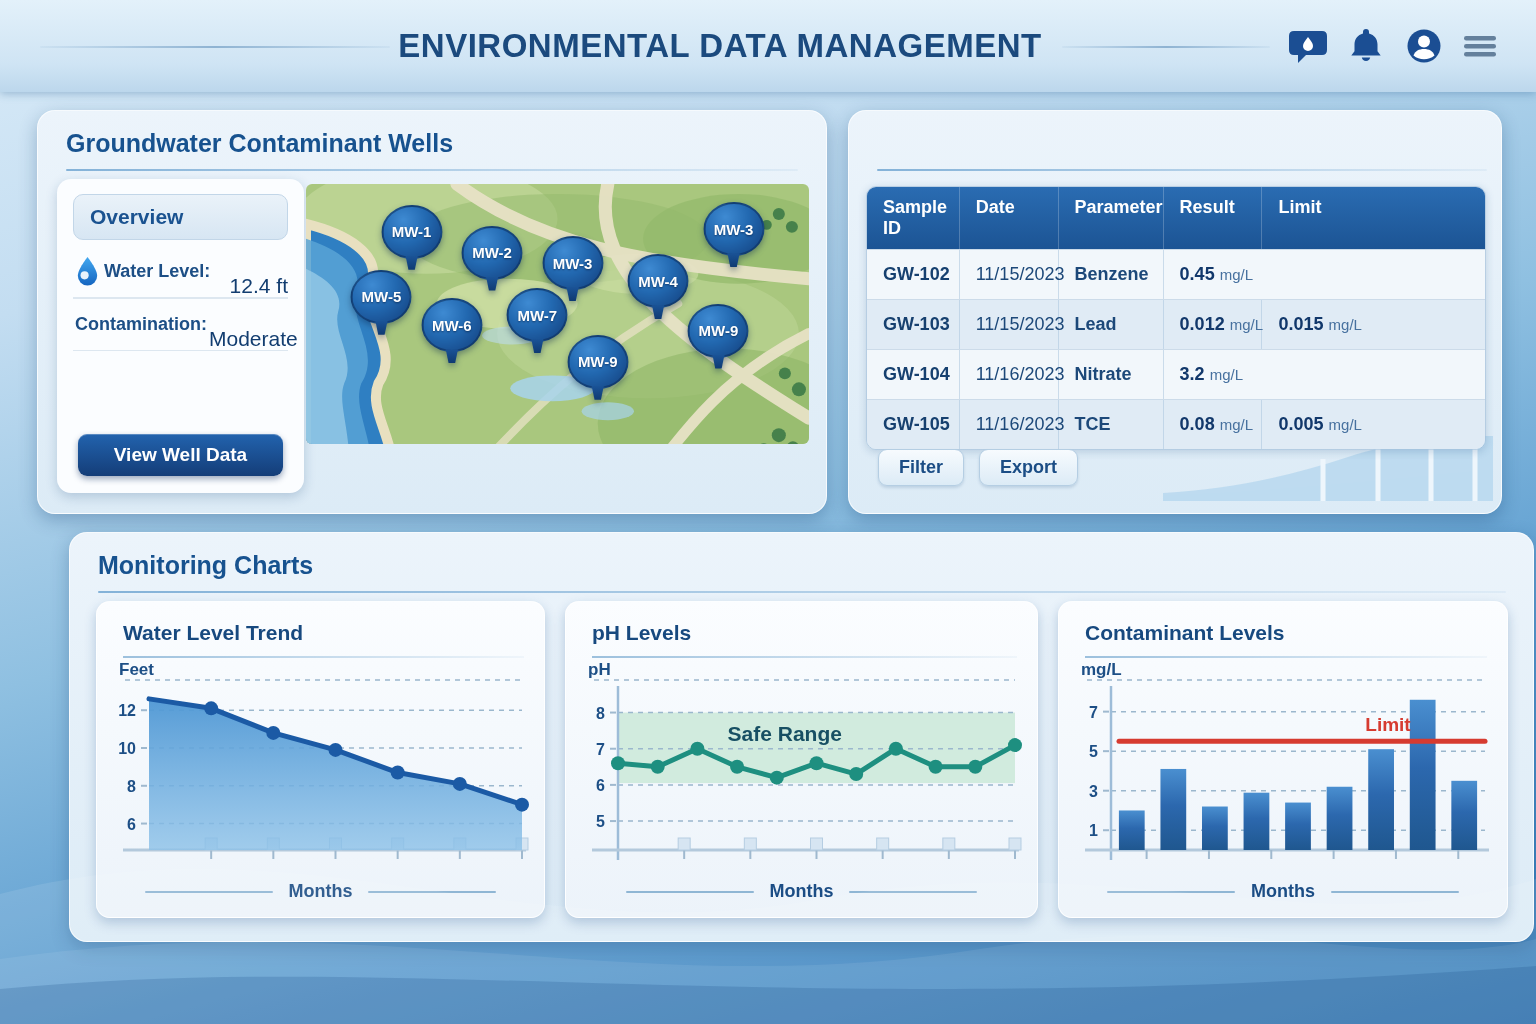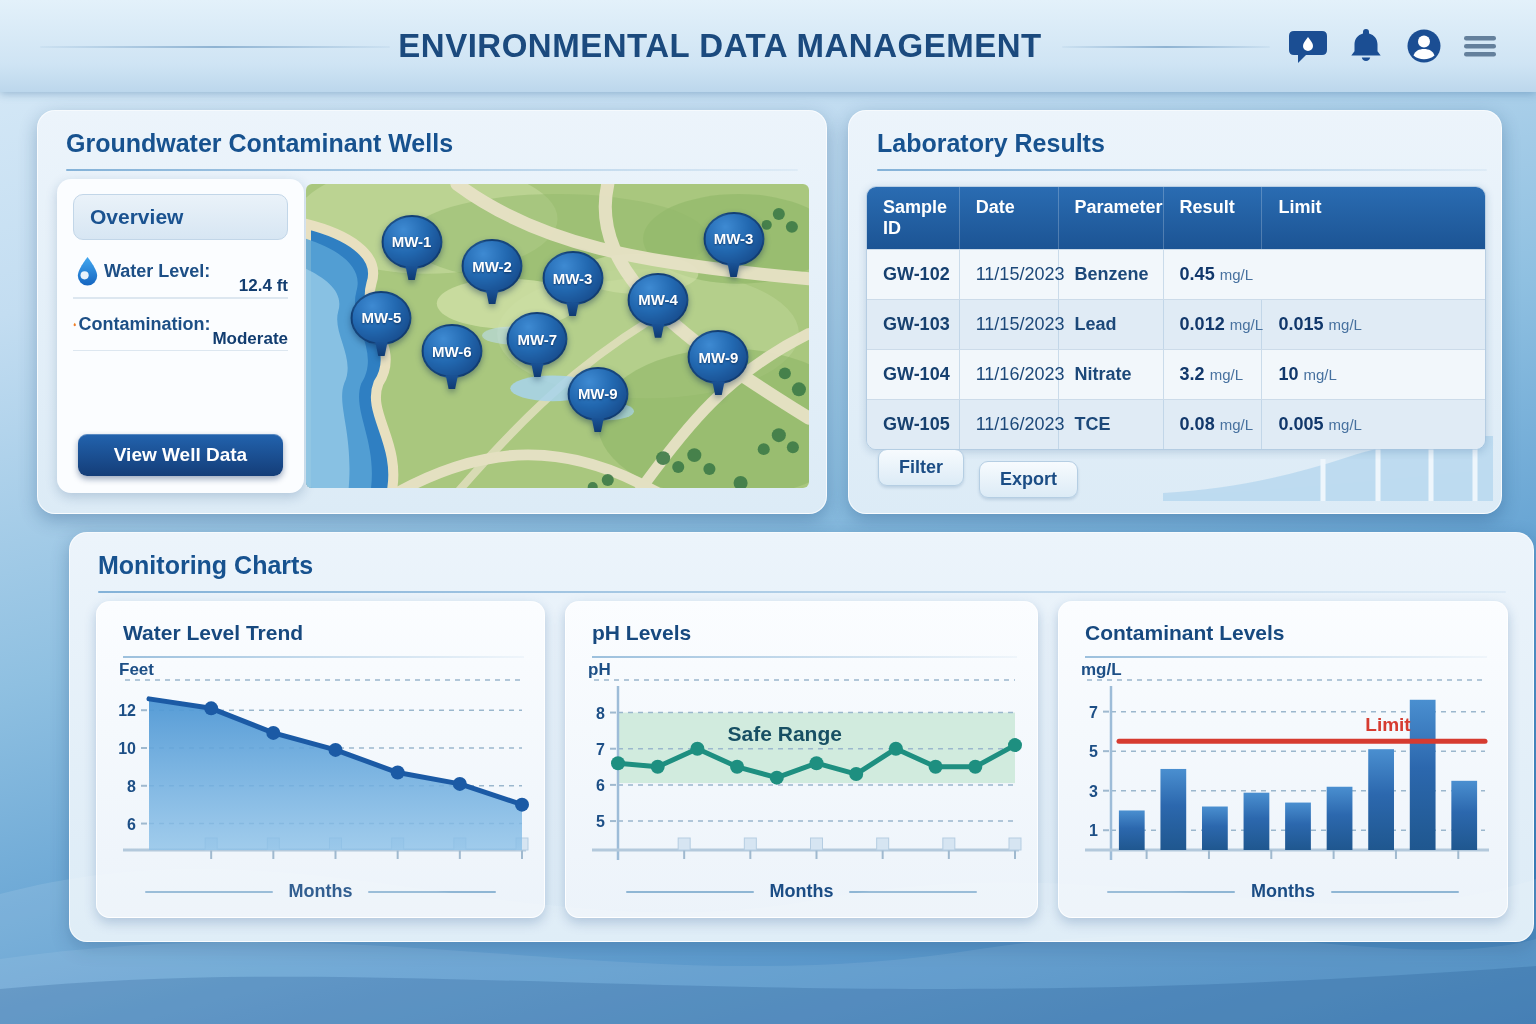--- a/index.html
+++ b/index.html
@@ -32,29 +32,29 @@
   .charts-panel{left:37px;top:532px;width:1463px;height:408px;margin-left:32px;}
 
   
   .overview-card{position:absolute;left:19px;top:68px;width:247px;height:314px;background:#fbfdff;
     border-radius:14px;box-shadow:0 4px 12px rgba(22,70,120,.22);}
   .overview-chip{margin:15px 16px 6px 16px;height:44px;background:linear-gradient(180deg,#eaf2f9,#d7e6f3);
     border:1.5px solid #c2d6e8;border-radius:10px;display:flex;align-items:center;padding-left:16px;
     font-size:21px;font-weight:700;color:#1a5290;}
   .stat{display:flex;align-items:center;gap:2px;padding:0 16px;height:51px;}
   .stat .lab{font-size:18px;font-weight:700;color:#1d4f86;white-space:nowrap;}
-  .stat .val{font-size:17px;font-weight:700;color:#123d70;margin-left:auto;white-space:nowrap;margin-top:28px;}
+  .stat .val{font-size:21px;font-weight:400;color:#123d70;margin-left:auto;white-space:nowrap;margin-top:28px;}
   .stat-sep{height:1px;background:#dde7f0;margin:0 16px;}
   .well-btn{position:absolute;left:21px;bottom:17px;width:205px;height:42px;cursor:pointer;
     background:linear-gradient(180deg,#2263ae,#143d78);border:none;border-radius:9px;color:#fff;
     font-family:"Liberation Sans",sans-serif;font-weight:700;font-size:19px;
     box-shadow:0 3px 6px rgba(10,40,90,.4),inset 0 1px 0 rgba(255,255,255,.25);}
 
   
-  .map{position:absolute;left:268px;top:73px;width:503px;height:304px;border-radius:6px;overflow:hidden;
+  .map{position:absolute;left:268px;top:73px;width:503px;height:260px;border-radius:6px;overflow:hidden;
     box-shadow:inset 0 0 0 1px rgba(255,255,255,.35);}
   .map svg{position:absolute;left:0;top:0;}
   .pin{position:absolute;transform:translate(-50%,-60%);display:flex;flex-direction:column;align-items:center;
     cursor:pointer;filter:drop-shadow(0 3px 3px rgba(8,35,75,.4));}
   .pin-head{width:57px;height:50px;border-radius:50%;display:flex;align-items:center;justify-content:center;
     background:radial-gradient(circle at 35% 26%,#3e8ad2 0%,#2268b0 45%,#123f7c 100%);
     border:2px solid rgba(13,45,90,.55);}
   .pin-head span{color:#fff;font-weight:700;font-size:15px;text-shadow:0 1px 2px rgba(0,20,50,.55);}
   .pin-stem{width:16px;height:14px;margin-top:-3px;background:linear-gradient(180deg,#1a5397,#0f3a72);
     clip-path:polygon(12% 0,88% 0,70% 100%,30% 100%);}
@@ -72,21 +72,21 @@
   .td{padding:14px 0 14px 16px;font-size:18px;color:#1c4879;border-right:1px solid rgba(170,196,220,.55);white-space:nowrap;}
   .td:last-child{border-right:none;}
   .td.id{font-weight:700;color:#16406f;}
   .td.param{font-weight:600;}
   .td .val{font-weight:700;color:#12386b;}
   .td .unit{font-size:15px;color:#47719f;}
   .btn-light{position:absolute;cursor:pointer;background:linear-gradient(180deg,#f7fbfe,#dcebf6);
     border:1.5px solid #b5cee3;border-radius:9px;color:#1b4d85;font-weight:700;font-size:18px;
     font-family:"Liberation Sans",sans-serif;padding:7px 20px;box-shadow:0 2px 3px rgba(45,90,140,.18);}
   .filter-btn{left:29px;top:338px;}
-  .export-btn{left:130px;top:350px;}
+  .export-btn{left:130px;top:338px;}
   .lab-decor{position:absolute;right:8px;bottom:12px;}
 
   
   .chart-card{position:absolute;top:68px;height:315px;border-radius:14px;
     background:linear-gradient(180deg,#fbfdff 0%,#ecf3fa 100%);
     border:1px solid rgba(255,255,255,.85);box-shadow:0 5px 12px rgba(25,75,135,.26);}
   .card-water{left:26px;width:447px;}
   .card-ph{left:495px;width:471px;}
   .card-cont{left:988px;width:448px;}
   .ct{margin:0;position:absolute;left:26px;top:19px;font-size:21px;font-weight:700;color:#17497f;}
@@ -291,21 +291,20 @@
             <div class="pin-head">
               <span>MW-9</span>
             </div>
             <div class="pin-stem"></div>
           </div>
         </div>
     </div>
   </section>
 
   <section class="panel lab-panel">
-    <h2 class="panel-title">Laboratory Results</h2>
     <div class="panel-underline" style="width:610px;"></div>
 
     <svg class="lab-decor" width="330" height="72" viewBox="0 0 330 72">
       <path d="M0 72 L0 66 C90 63 170 56 330 40 L330 72 Z" fill="#d4e7f5" opacity="0.85"></path>
       <path d="M0 72 L0 64 C70 60 130 46 185 28 C230 13 285 7 330 7 L330 72 Z" fill="#b9d8ee" opacity="0.85"></path>
       <g stroke="#eef6fc" stroke-width="5">
         <line x1="160" y1="30" x2="160" y2="72"></line>
           <line x1="215" y1="14" x2="215" y2="72"></line>
         <line x1="268" y1="8" x2="268" y2="72"></line>
           <line x1="312" y1="6" x2="312" y2="72"></line>
@@ -332,21 +331,20 @@
             <div class="td date">11/15/2023</div>
             <div class="td param">Lead</div>
             <div class="td result"><span class="val">0.012</span> <span class="unit">mg/L</span></div>
             <div class="td limit"><span class="val">0.015</span> <span class="unit">mg/L</span></div>
           </div>
           <div class="tr">
             <div class="td id">GW-104</div>
             <div class="td date">11/16/2023</div>
             <div class="td param">Nitrate</div>
             <div class="td result"><span class="val">3.2</span> <span class="unit">mg/L</span></div>
-            <div class="td limit"><span class="val">10</span> <span class="unit">mg/L</span></div>
           </div>
           <div class="tr alt">
             <div class="td id">GW-105</div>
             <div class="td date">11/16/2023</div>
             <div class="td param">TCE</div>
             <div class="td result"><span class="val">0.08</span> <span class="unit">mg/L</span></div>
             <div class="td limit"><span class="val">0.005</span> <span class="unit">mg/L</span></div>
           </div>
         </div>
     </div>

